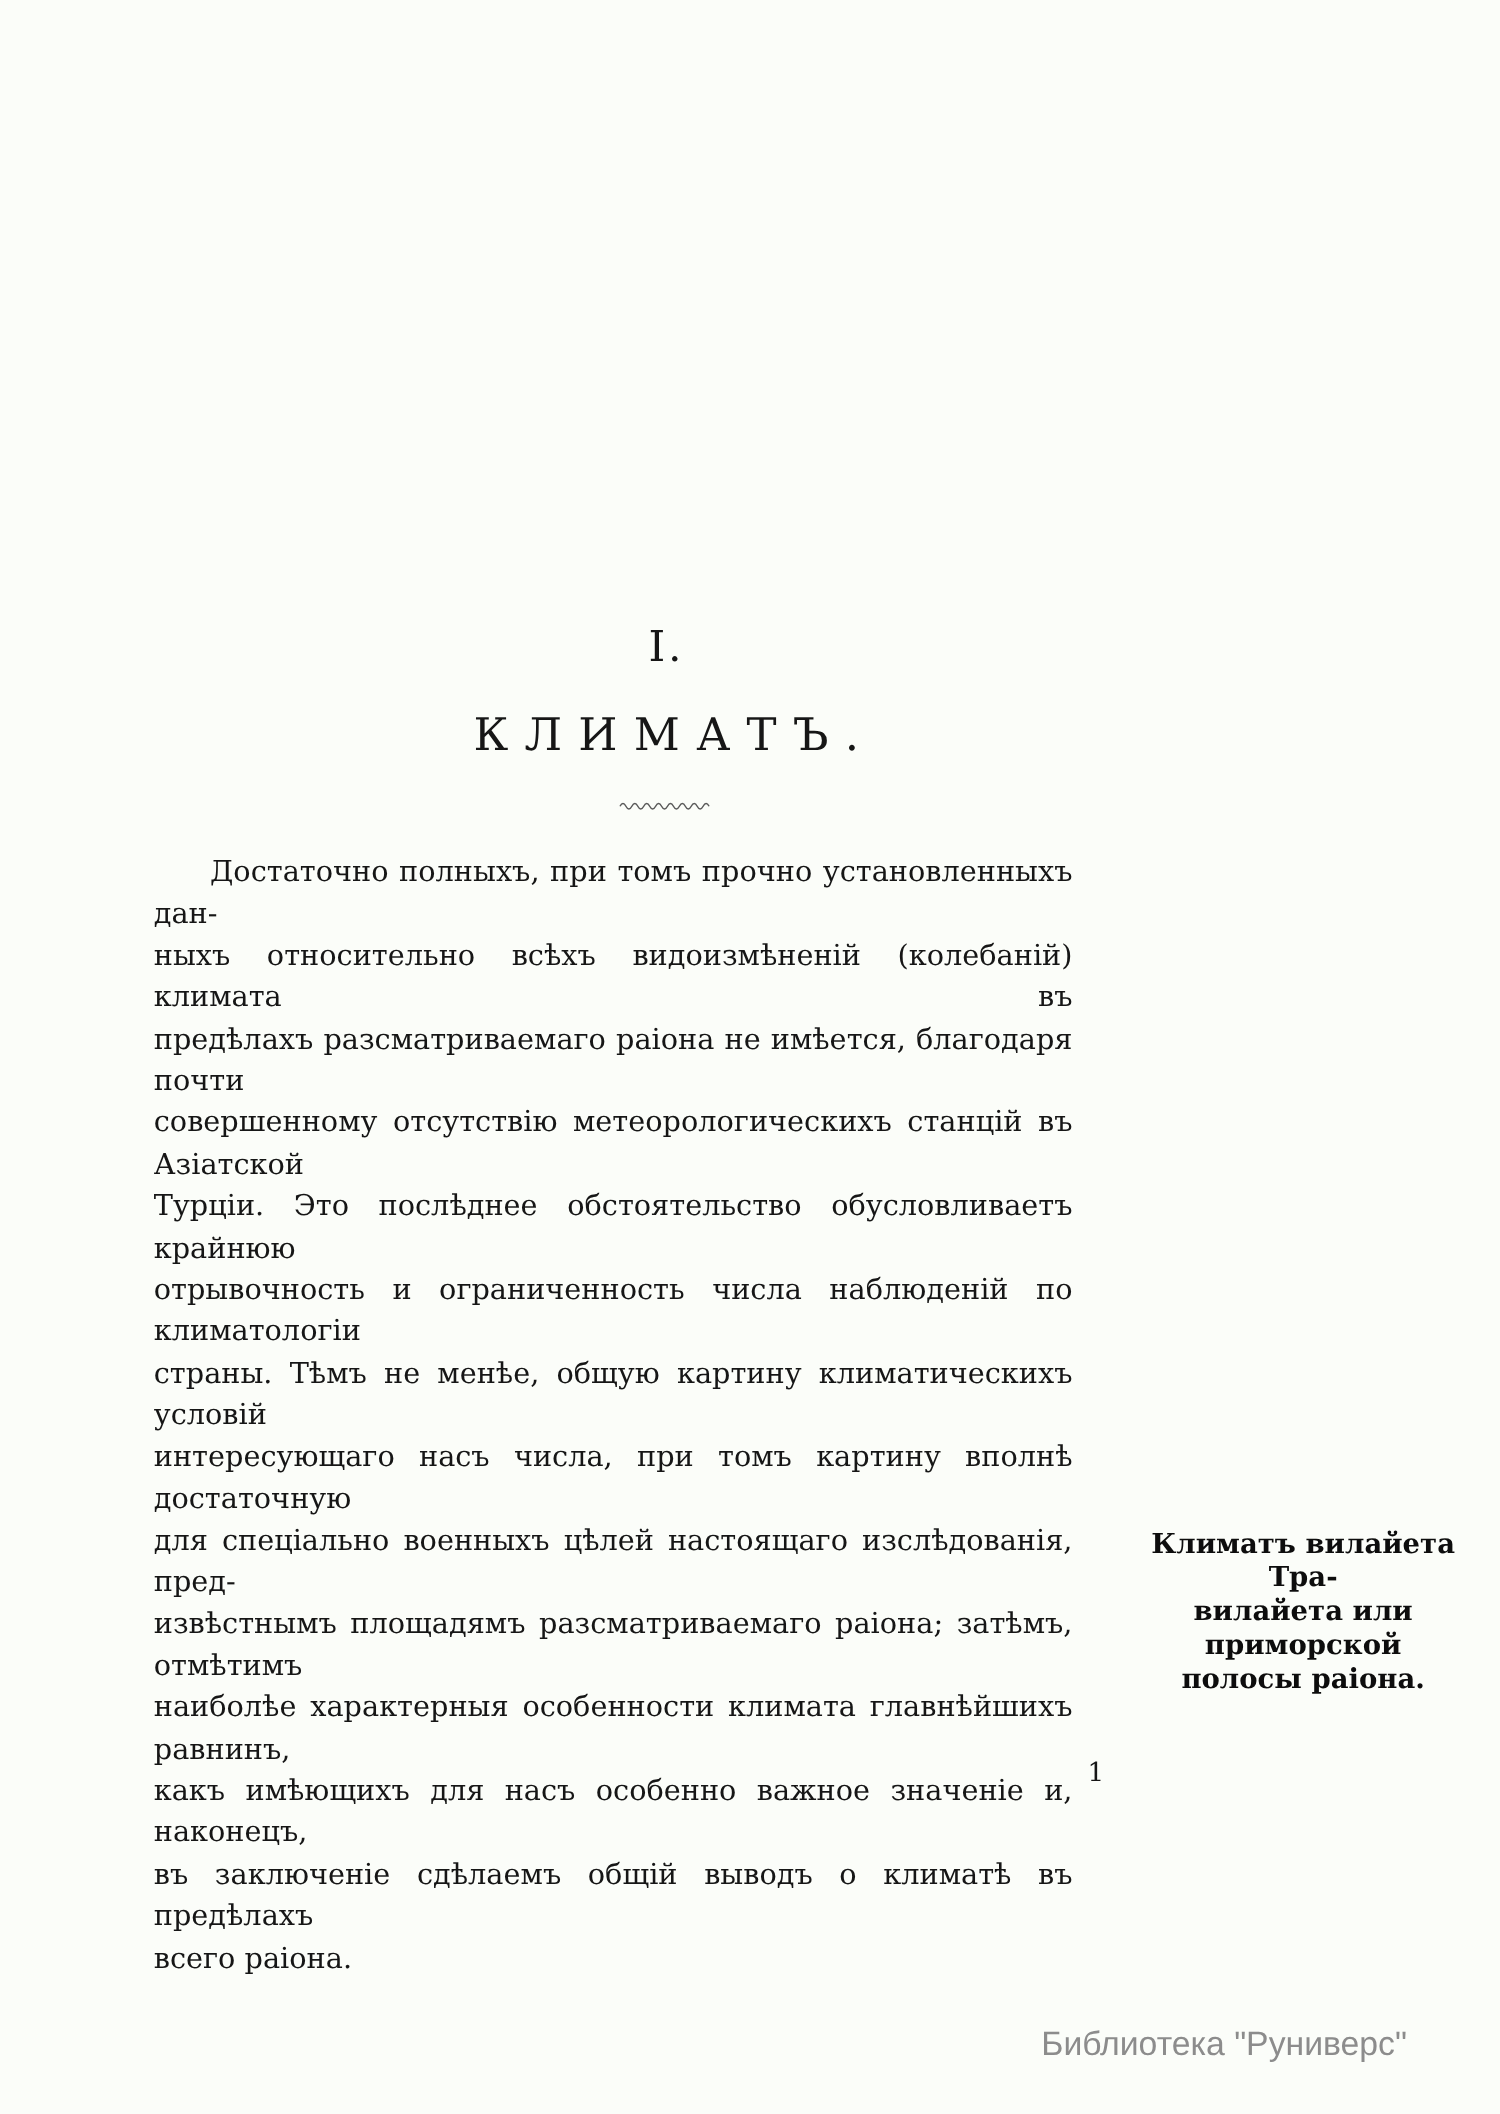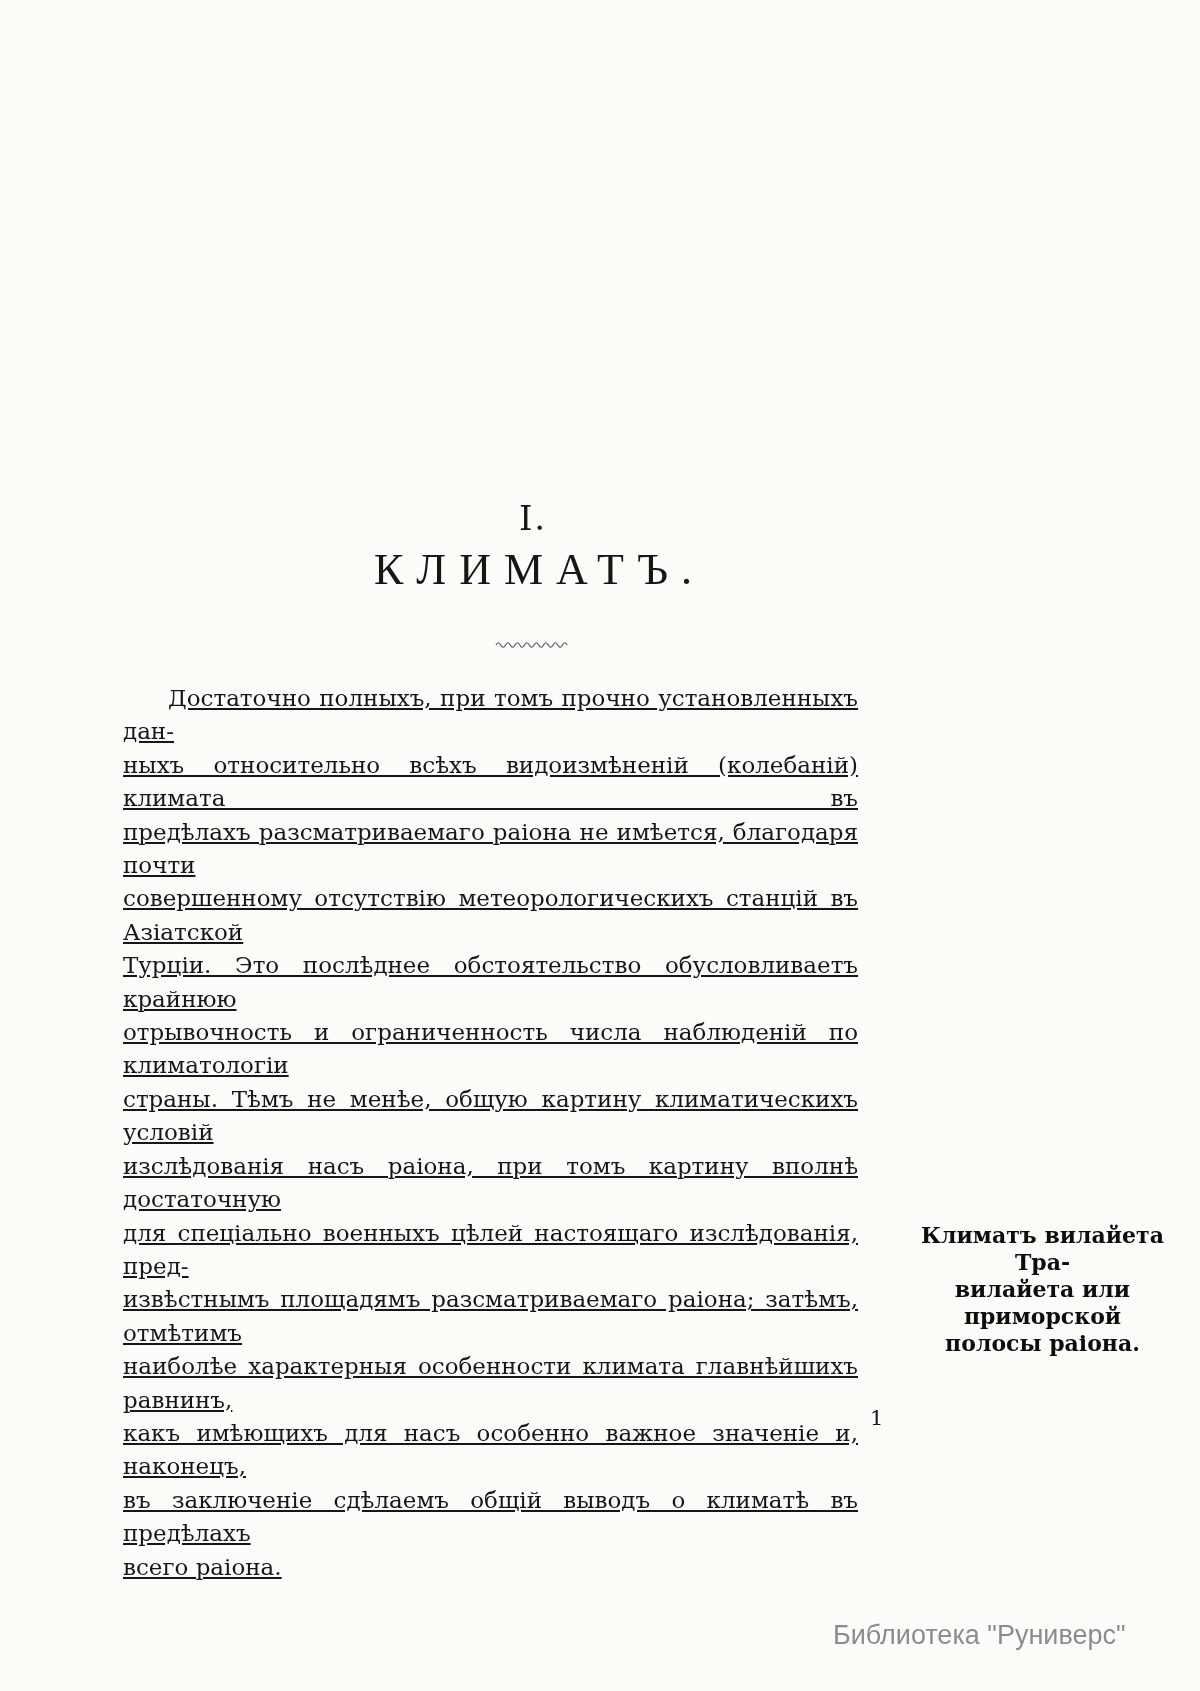--- a/index.html
+++ b/index.html
@@ -21,43 +21,41 @@
     left: 123px;
     width: 820px;
     text-align: center;
   }
   .chapter-number {
     top: 498px;
     font-size: 34px;
     letter-spacing: 2px;
   }
   .chapter-title {
-    top: 544px;
-    font-size: 44px;
+    top: 568px;
+    font-size: 36px;
     letter-spacing: 13px;
     text-indent: 13px; 
     white-space: nowrap;
-    font-family: Liberation Serif, serif;
   }
   .squiggle-band {
     top: 634px;
   }
   .text-column {
     position: absolute;
     left: 123px;
     top: 682px;
     width: 735px;
     font-size: 23px;
     line-height: 33.4px;
   }
   .line {
     text-align: justify;
     text-align-last: justify;
     white-space: normal;
-    text-decoration: underline;
   }
   .line.first { text-indent: 45px; }
   .line.para-end { text-align-last: left; }
   .margin-note {
     position: absolute;
     left: 921px;
     top: 1222px;
     width: 243px;
     font-size: 22px;
     line-height: 27px;
@@ -100,21 +98,21 @@
 
   <div class="text-column">
     <div>
       <div class="line first">Достаточно полныхъ, при томъ прочно установленныхъ дан-</div>
       <div class="line">ныхъ относительно всѣхъ видоизмѣненій (колебаній) климата въ</div>
       <div class="line">предѣлахъ разсматриваемаго раіона не имѣется, благодаря почти</div>
       <div class="line">совершенному отсутствію метеорологическихъ станцій въ Азіатской</div>
       <div class="line">Турціи. Это послѣднее обстоятельство обусловливаетъ крайнюю</div>
       <div class="line">отрывочность и ограниченность числа наблюденій по климатологіи</div>
       <div class="line">страны. Тѣмъ не менѣе, общую картину климатическихъ условій</div>
-      <div class="line">изслѣдованія насъ раіона, при томъ картину вполнѣ достаточную</div>
+      <div class="line">интересующаго насъ числа, при томъ картину вполнѣ достаточную</div>
       <div class="line">для спеціально военныхъ цѣлей настоящаго изслѣдованія, пред-</div>
       <div class="line">извѣстнымъ площадямъ разсматриваемаго раіона; затѣмъ, отмѣтимъ</div>
       <div class="line">наиболѣе характерныя особенности климата главнѣйшихъ равнинъ,</div>
       <div class="line">какъ имѣющихъ для насъ особенно важное значеніе и, наконецъ,</div>
       <div class="line">въ заключеніе сдѣлаемъ общій выводъ о климатѣ въ предѣлахъ</div>
       <div class="line para-end">всего раіона.</div>
     </div>
 
   </div>
 

